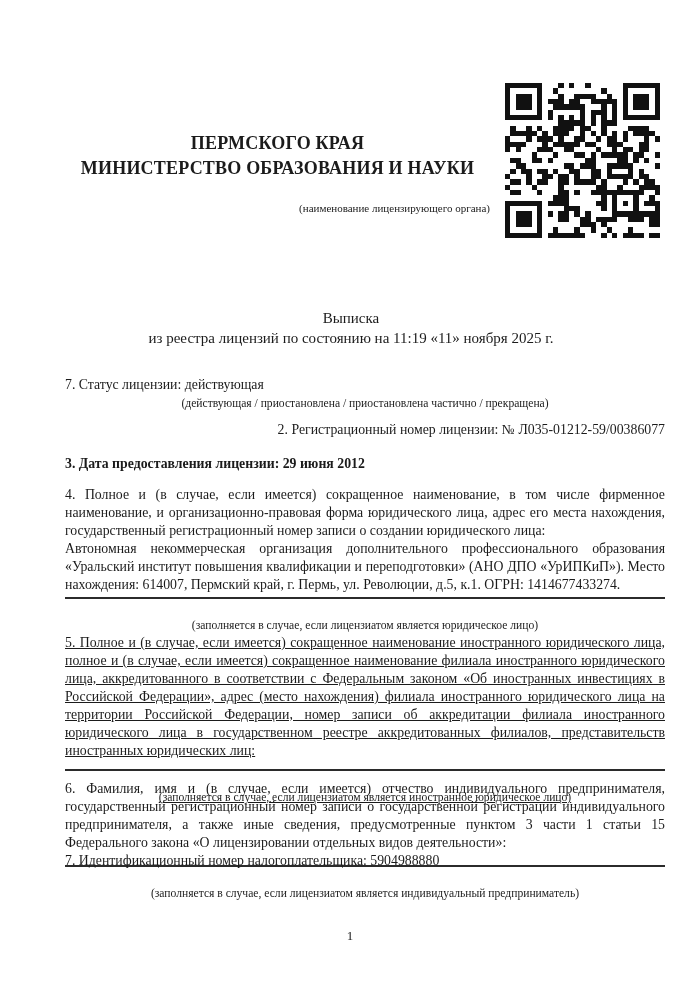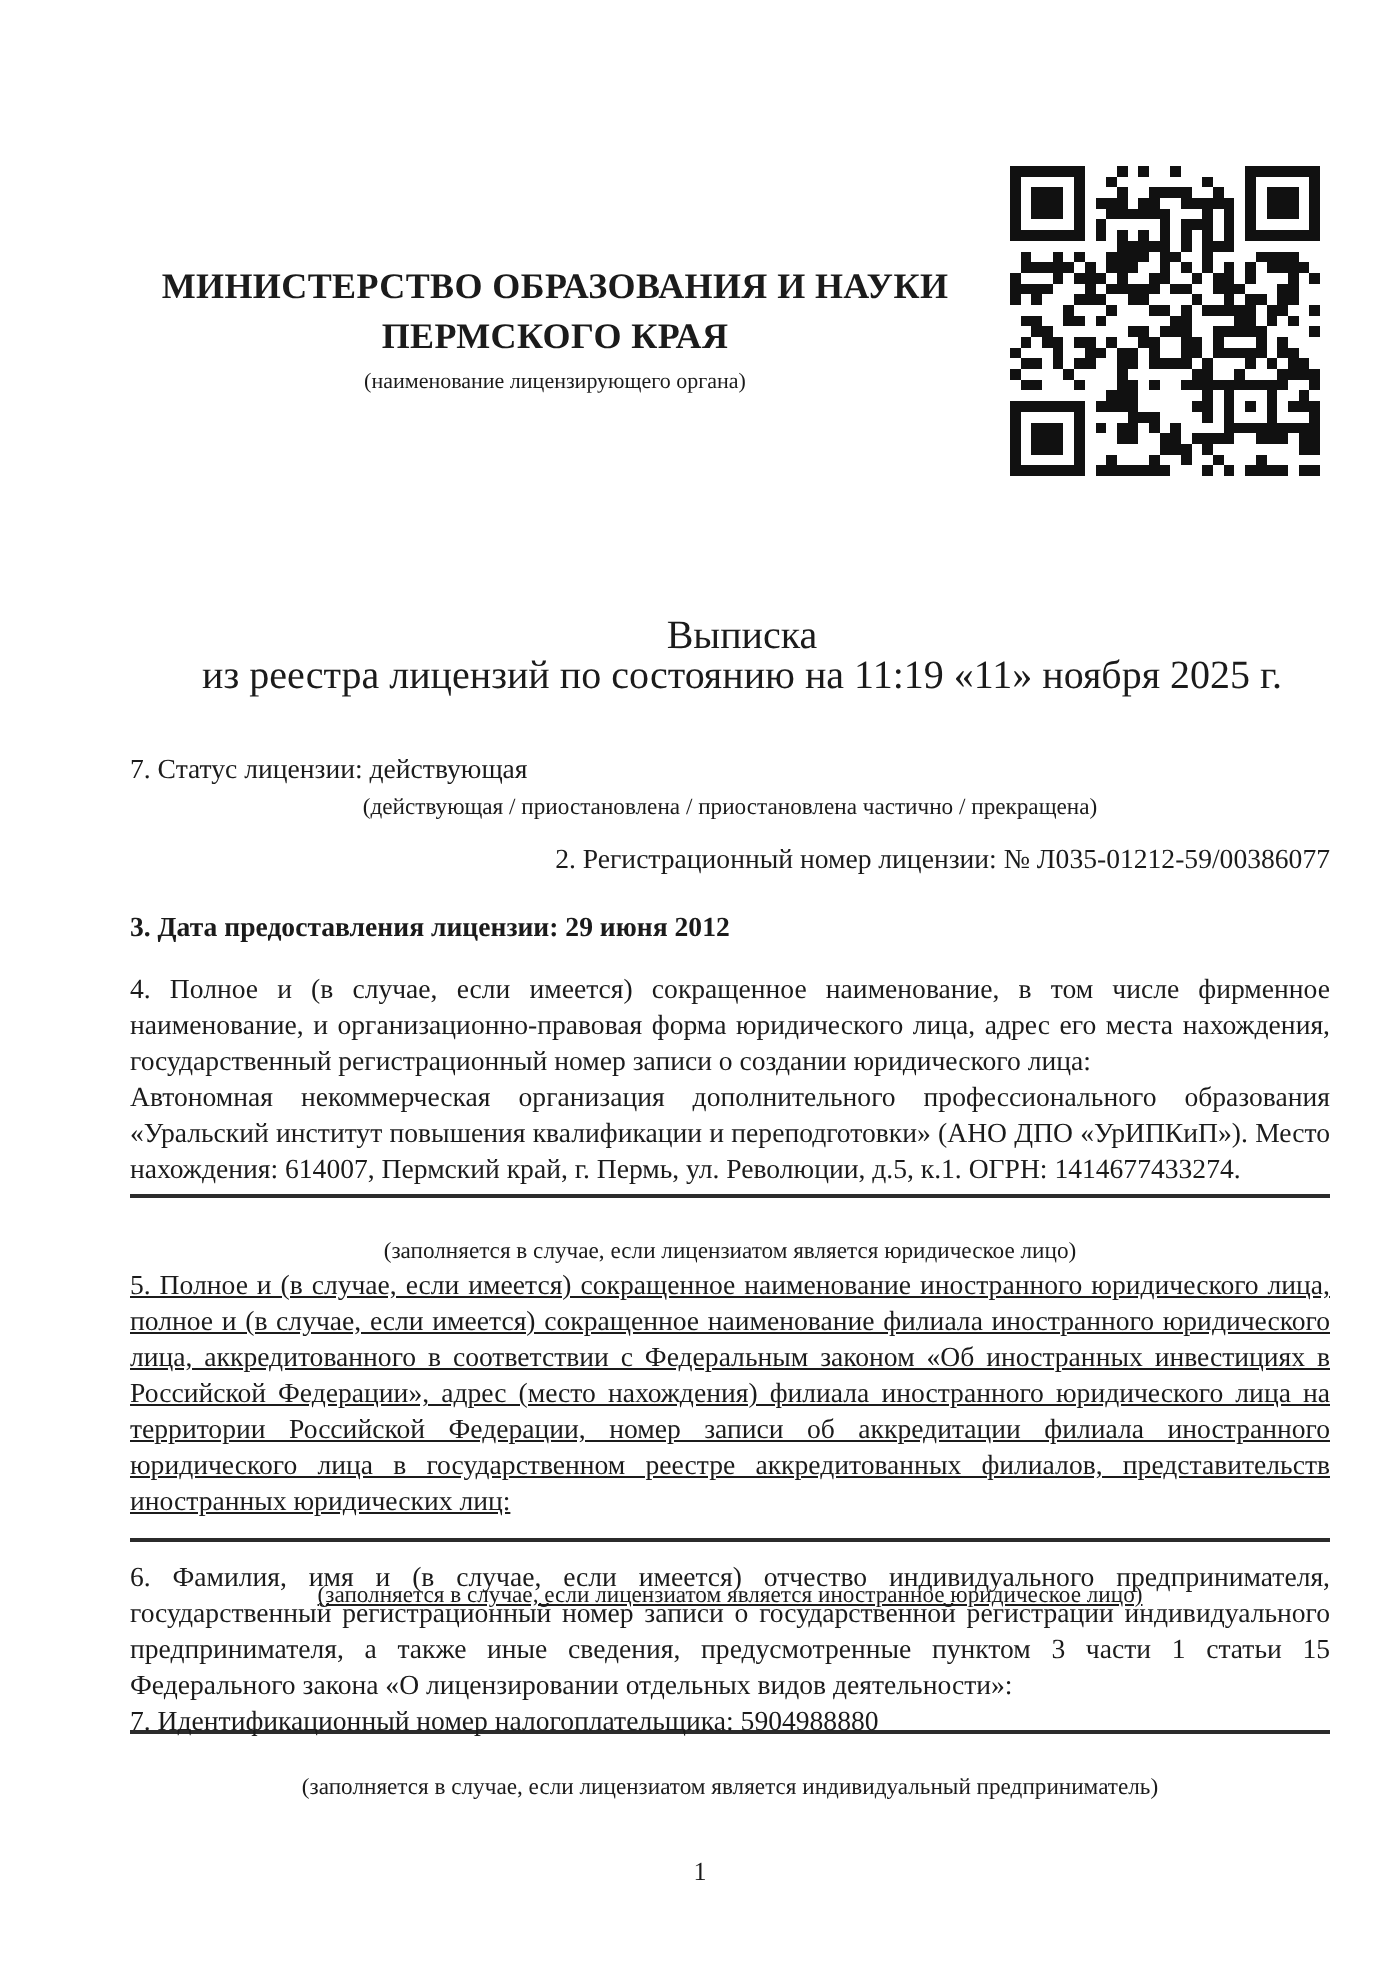--- a/index.html
+++ b/index.html
@@ -14,29 +14,29 @@
   .abs{position:absolute;left:65px;width:600px;}
   .header{
     position:absolute;left:65px;top:131px;width:425px;
     text-align:center;
   }
   .header .hline{
     font-size:18px;font-weight:bold;line-height:25px;
     letter-spacing:0.2px;
   }
   .header .hcap{
-    font-size:11px;line-height:14px;margin-top:3px;
+    font-size:11px;line-height:14px;margin-top:20px;text-align:right;
   }
   .qr{
     position:absolute;left:505px;top:83px;width:155px;height:155px;
     shape-rendering:crispEdges;
   }
   .title{
-    position:absolute;left:71px;top:308px;width:600px;
-    text-align:center;font-size:20px;line-height:20px;
+    position:absolute;left:51px;top:308px;width:600px;
+    text-align:center;font-size:15px;line-height:20px;
   }
   .body-line{font-size:13.8px;line-height:18px;}
   .para{
     font-size:13.8px;line-height:18px;
     text-align:justify;
   }
   .cap{
     font-size:11.6px;line-height:14px;text-align:center;
   }
   .rule{
@@ -58,22 +58,22 @@
     position:absolute;left:0;top:928px;width:700px;
     text-align:center;font-size:13px;
   }
 </style>
 </head>
 <body>
 
 <div class="page">
 
   <div class="header">
+    <div class="hline">ПЕРМСКОГО КРАЯ</div>
     <div class="hline">МИНИСТЕРСТВО ОБРАЗОВАНИЯ И НАУКИ</div>
-    <div class="hline">ПЕРМСКОГО КРАЯ</div>
     <div class="hcap">(наименование лицензирующего органа)</div>
   </div>
 
   <svg class="qr" id="qr-svg" viewBox="0 0 29 29" xmlns="http://www.w3.org/2000/svg">
       <rect x="0" y="0" width="1" height="1" fill="#111111"></rect>
       <rect x="1" y="0" width="1" height="1" fill="#111111"></rect>
       <rect x="2" y="0" width="1" height="1" fill="#111111"></rect>
       <rect x="3" y="0" width="1" height="1" fill="#111111"></rect>
       <rect x="4" y="0" width="1" height="1" fill="#111111"></rect>
       <rect x="5" y="0" width="1" height="1" fill="#111111"></rect>

